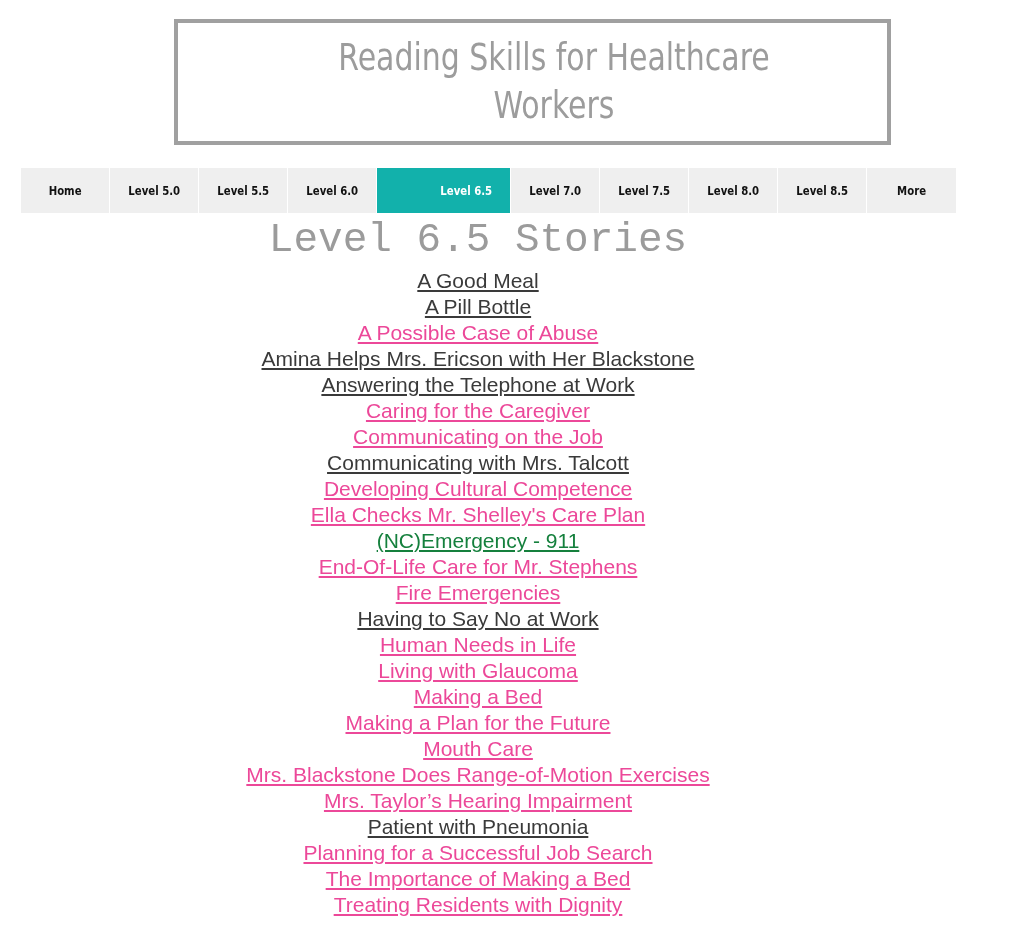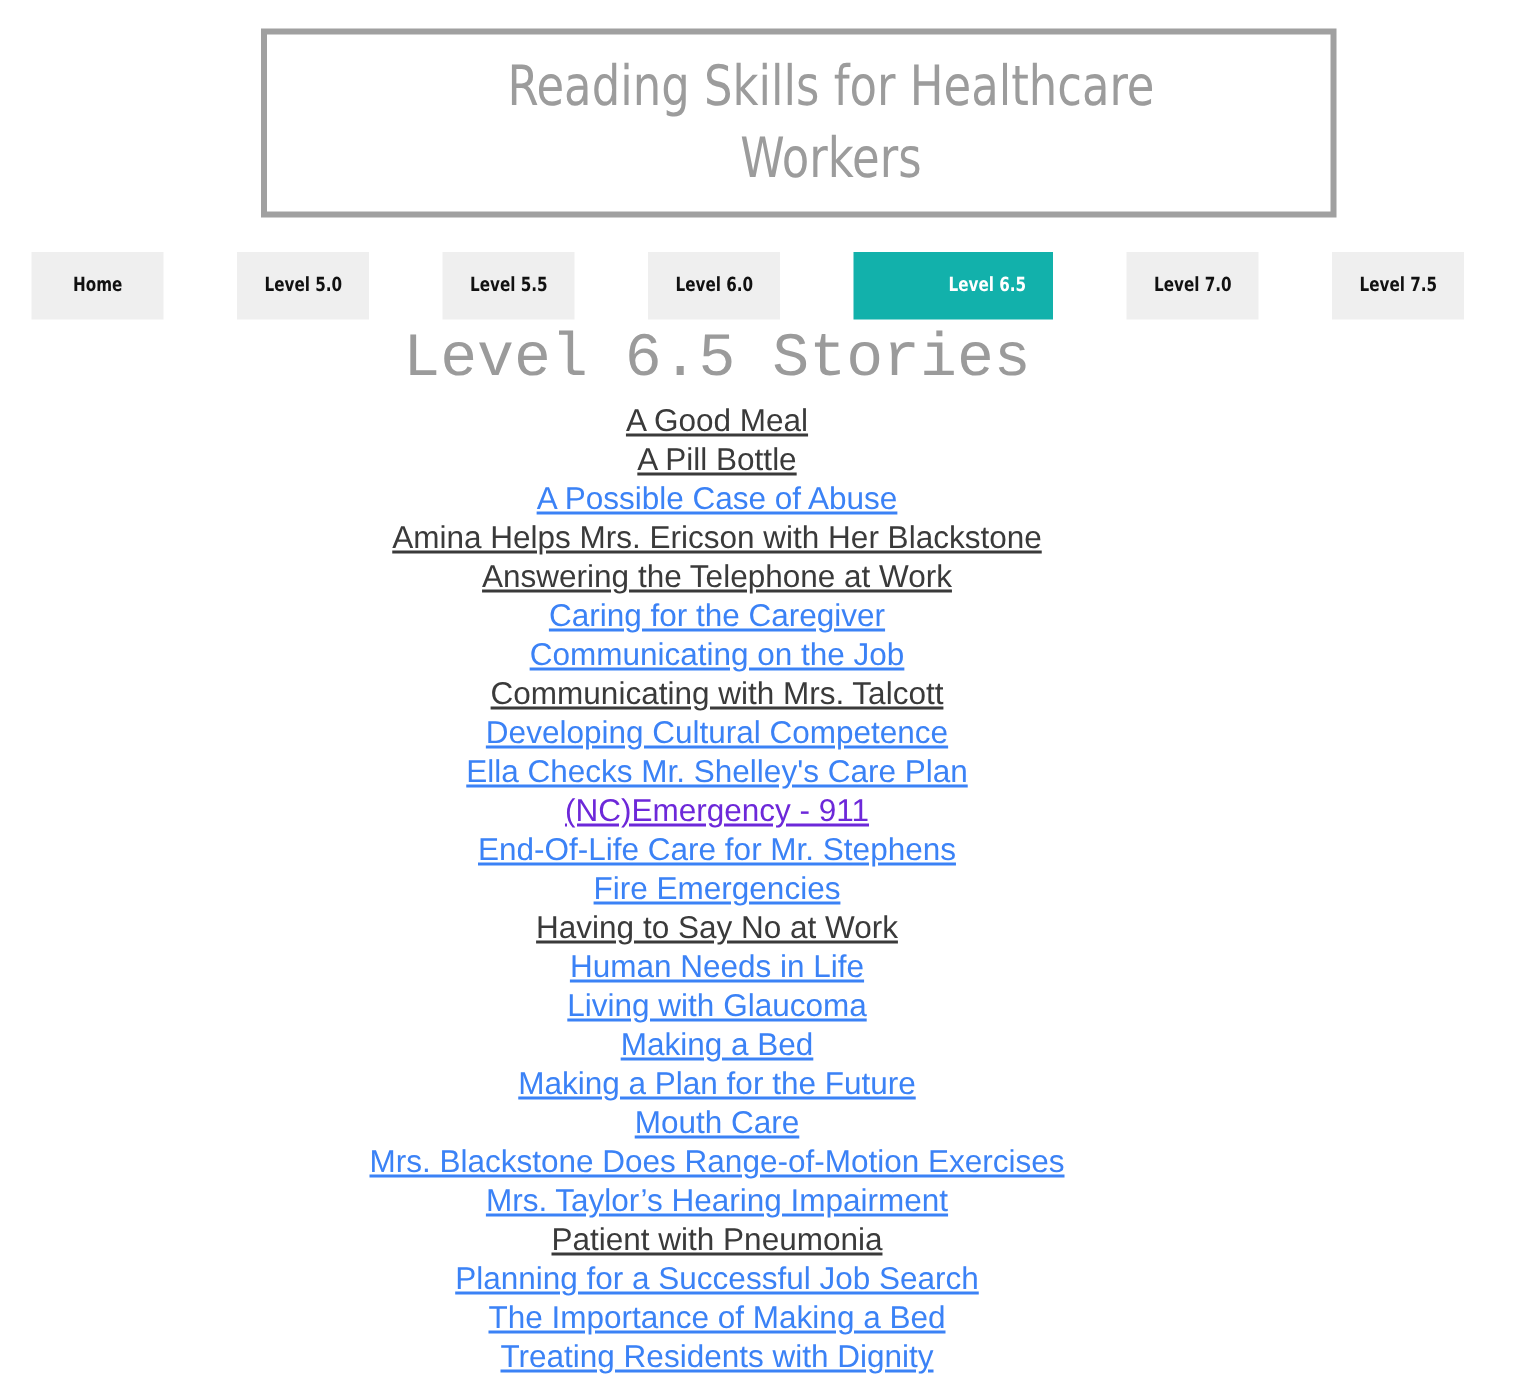--- a/index.html
+++ b/index.html
@@ -13,21 +13,20 @@
   .title-box .title {
     font-family: "DejaVu Sans Condensed", "DejaVu Sans", sans-serif;
     font-stretch: condensed;
     color: #9c9c9c; font-size: 37px; line-height: 48px; width: 540px;
     transform: scaleX(0.9);
   }
 
   .nav {
     position: absolute; left: 21px; top: 168px; width: 978px; height: 45px;
     display: flex;
-    gap: 48px;
   }
   .nav-item {
     flex: 0 0 auto; width: 88px; height: 45px; margin-right: 1px;
     background: #efefef; color: #111111;
     display: flex; align-items: center; justify-content: center;
     font-family: "DejaVu Sans", sans-serif; font-weight: bold; font-size: 13px;
     cursor: pointer;
   }
   .nav-item span { display: inline-block; transform: scaleX(0.78); white-space: nowrap; }
   .nav-item:last-child { margin-right: 0; width: 89px; }
@@ -41,23 +40,23 @@
 
   .stories {
     position: absolute; left: 0; top: 268px; width: 956px; text-align: center;
     margin: 0; padding: 0; list-style: none;
   }
   .stories li { height: 26px; line-height: 26px; }
   .stories a {
     font-family: "Liberation Sans", sans-serif; font-size: 21px;
     text-decoration: underline; text-underline-offset: 2px; cursor: pointer;
   }
-  .c-black { color: #3b82f6; }
+  .c-black { color: #ec4899; }
   .c-gray { color: #3a3a3a; }
-  .c-orange { color: #6d28d9; }
+  .c-orange { color: #15803d; }
 </style>
 </head>
 <body>
 
 <div class="title-box">
   <div class="title">Reading Skills for Healthcare Workers</div>
 </div>
 
 <nav class="nav">
   <div class="nav-item">

